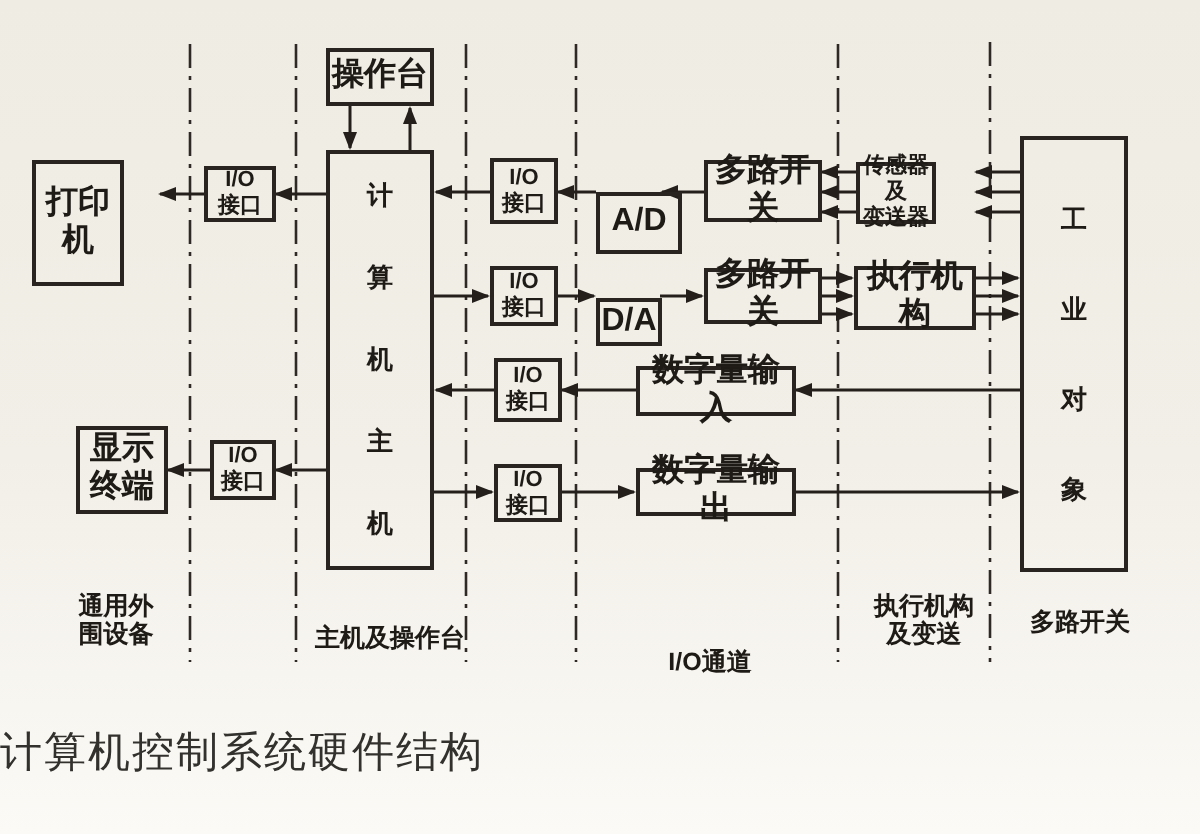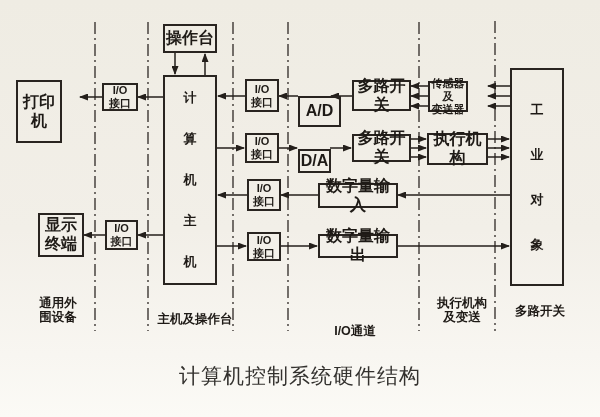--- a/index.html
+++ b/index.html
@@ -23,21 +23,21 @@
   .cjk11{font-size:11px;}
   .vbox span{display:block;font-size:13px;}
   .vhost span{margin:3.5px 0;line-height:34px;}
   .vind span{margin:0;line-height:45px;}
   .seclabel{
     position:absolute;color:#1e1a16;font-weight:700;
     font-size:12.5px;line-height:1.15;text-align:center;
   }
   .seclabel span{display:block;}
   .title{
-    position:absolute;left:0;top:362px;width:600px;text-align:center;
+    position:absolute;left:0;top:362px;width:600px;
     font-size:21px;letter-spacing:1px;color:#33312e;font-weight:500;
   }
 </style>
 </head>
 <body>
 
 <div class="stage">
 
   <svg class="layer" width="600" height="417" viewBox="0 0 600 417">
     <defs>

